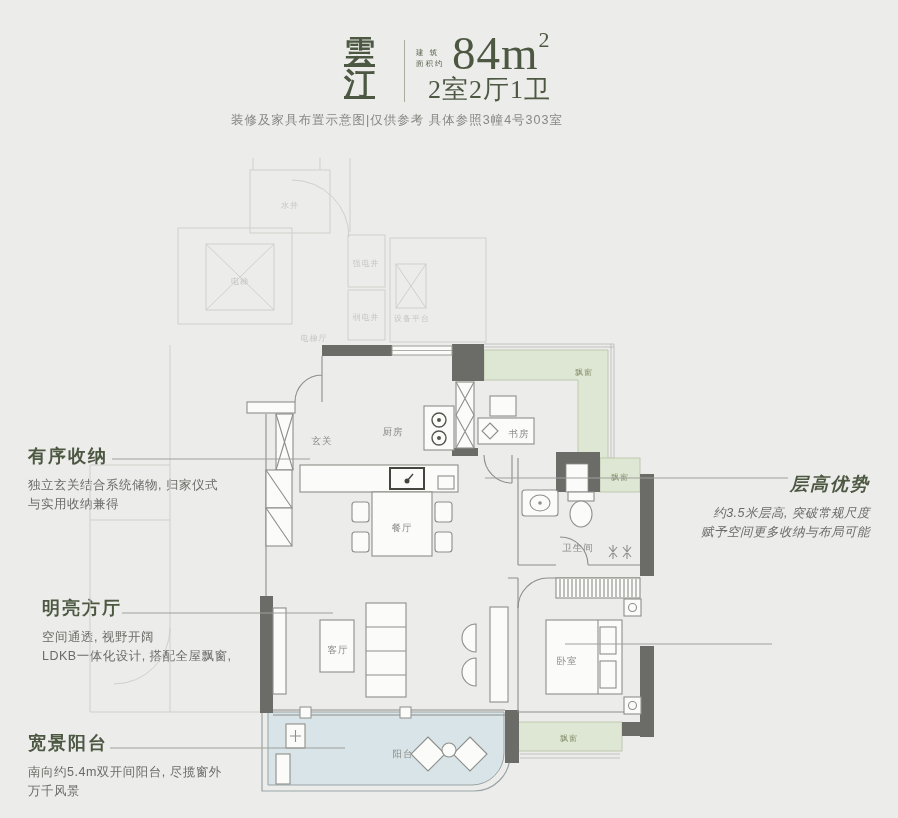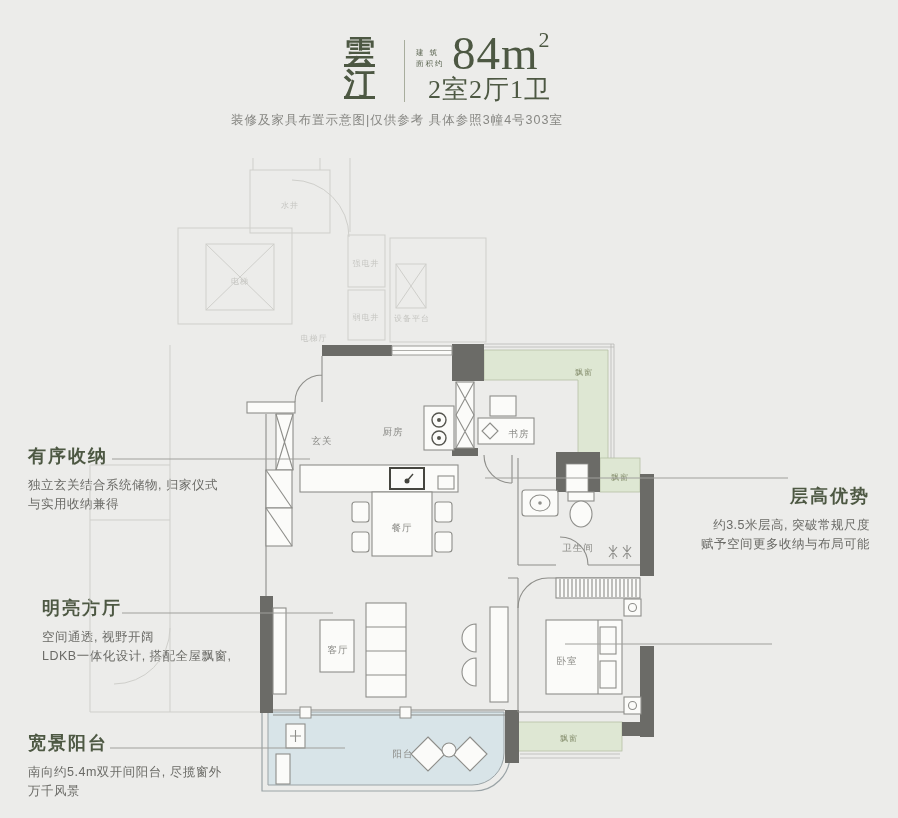--- a/index.html
+++ b/index.html
@@ -20,21 +20,21 @@
               font-size:12.5px;color:#878783;letter-spacing:1px;}
   
   .anno{position:absolute;width:260px;}
   .anno .t{font-family:"Liberation Serif",serif;font-weight:700;font-size:18px;
            letter-spacing:2px;color:#4d5843;}
   .anno .d{margin-top:8px;font-size:12.5px;line-height:1.55;color:#6b6b67;letter-spacing:0.5px;}
   .anno.right{text-align:right;}
   #anno-l1{left:28px;top:444px;}
   #anno-l2{left:42px;top:596px;}
   #anno-l3{left:28px;top:731px;}
-  #anno-r1{left:610px;top:484px;}
+  #anno-r1{left:610px;top:472px;font-style:italic;}
   #anno-r2{left:610px;top:624px;}
   
   .plan{position:absolute;left:0;top:0;}
   svg text{font-family:"Liberation Sans",sans-serif;}
   .rlab{fill:#8b8b87;font-size:9.5px;letter-spacing:1px;}
   .blab{fill:#87906f;font-size:8px;letter-spacing:1px;}
   .flab{fill:#c6c6c2;font-size:8px;letter-spacing:1px;}
   .faint{stroke:#cfcfcb;fill:none;stroke-width:1;}
   .thin{stroke:#8e8e8a;fill:none;stroke-width:1.1;}
   .thinf{stroke:#8e8e8a;fill:#fbfbf9;stroke-width:1.1;}

